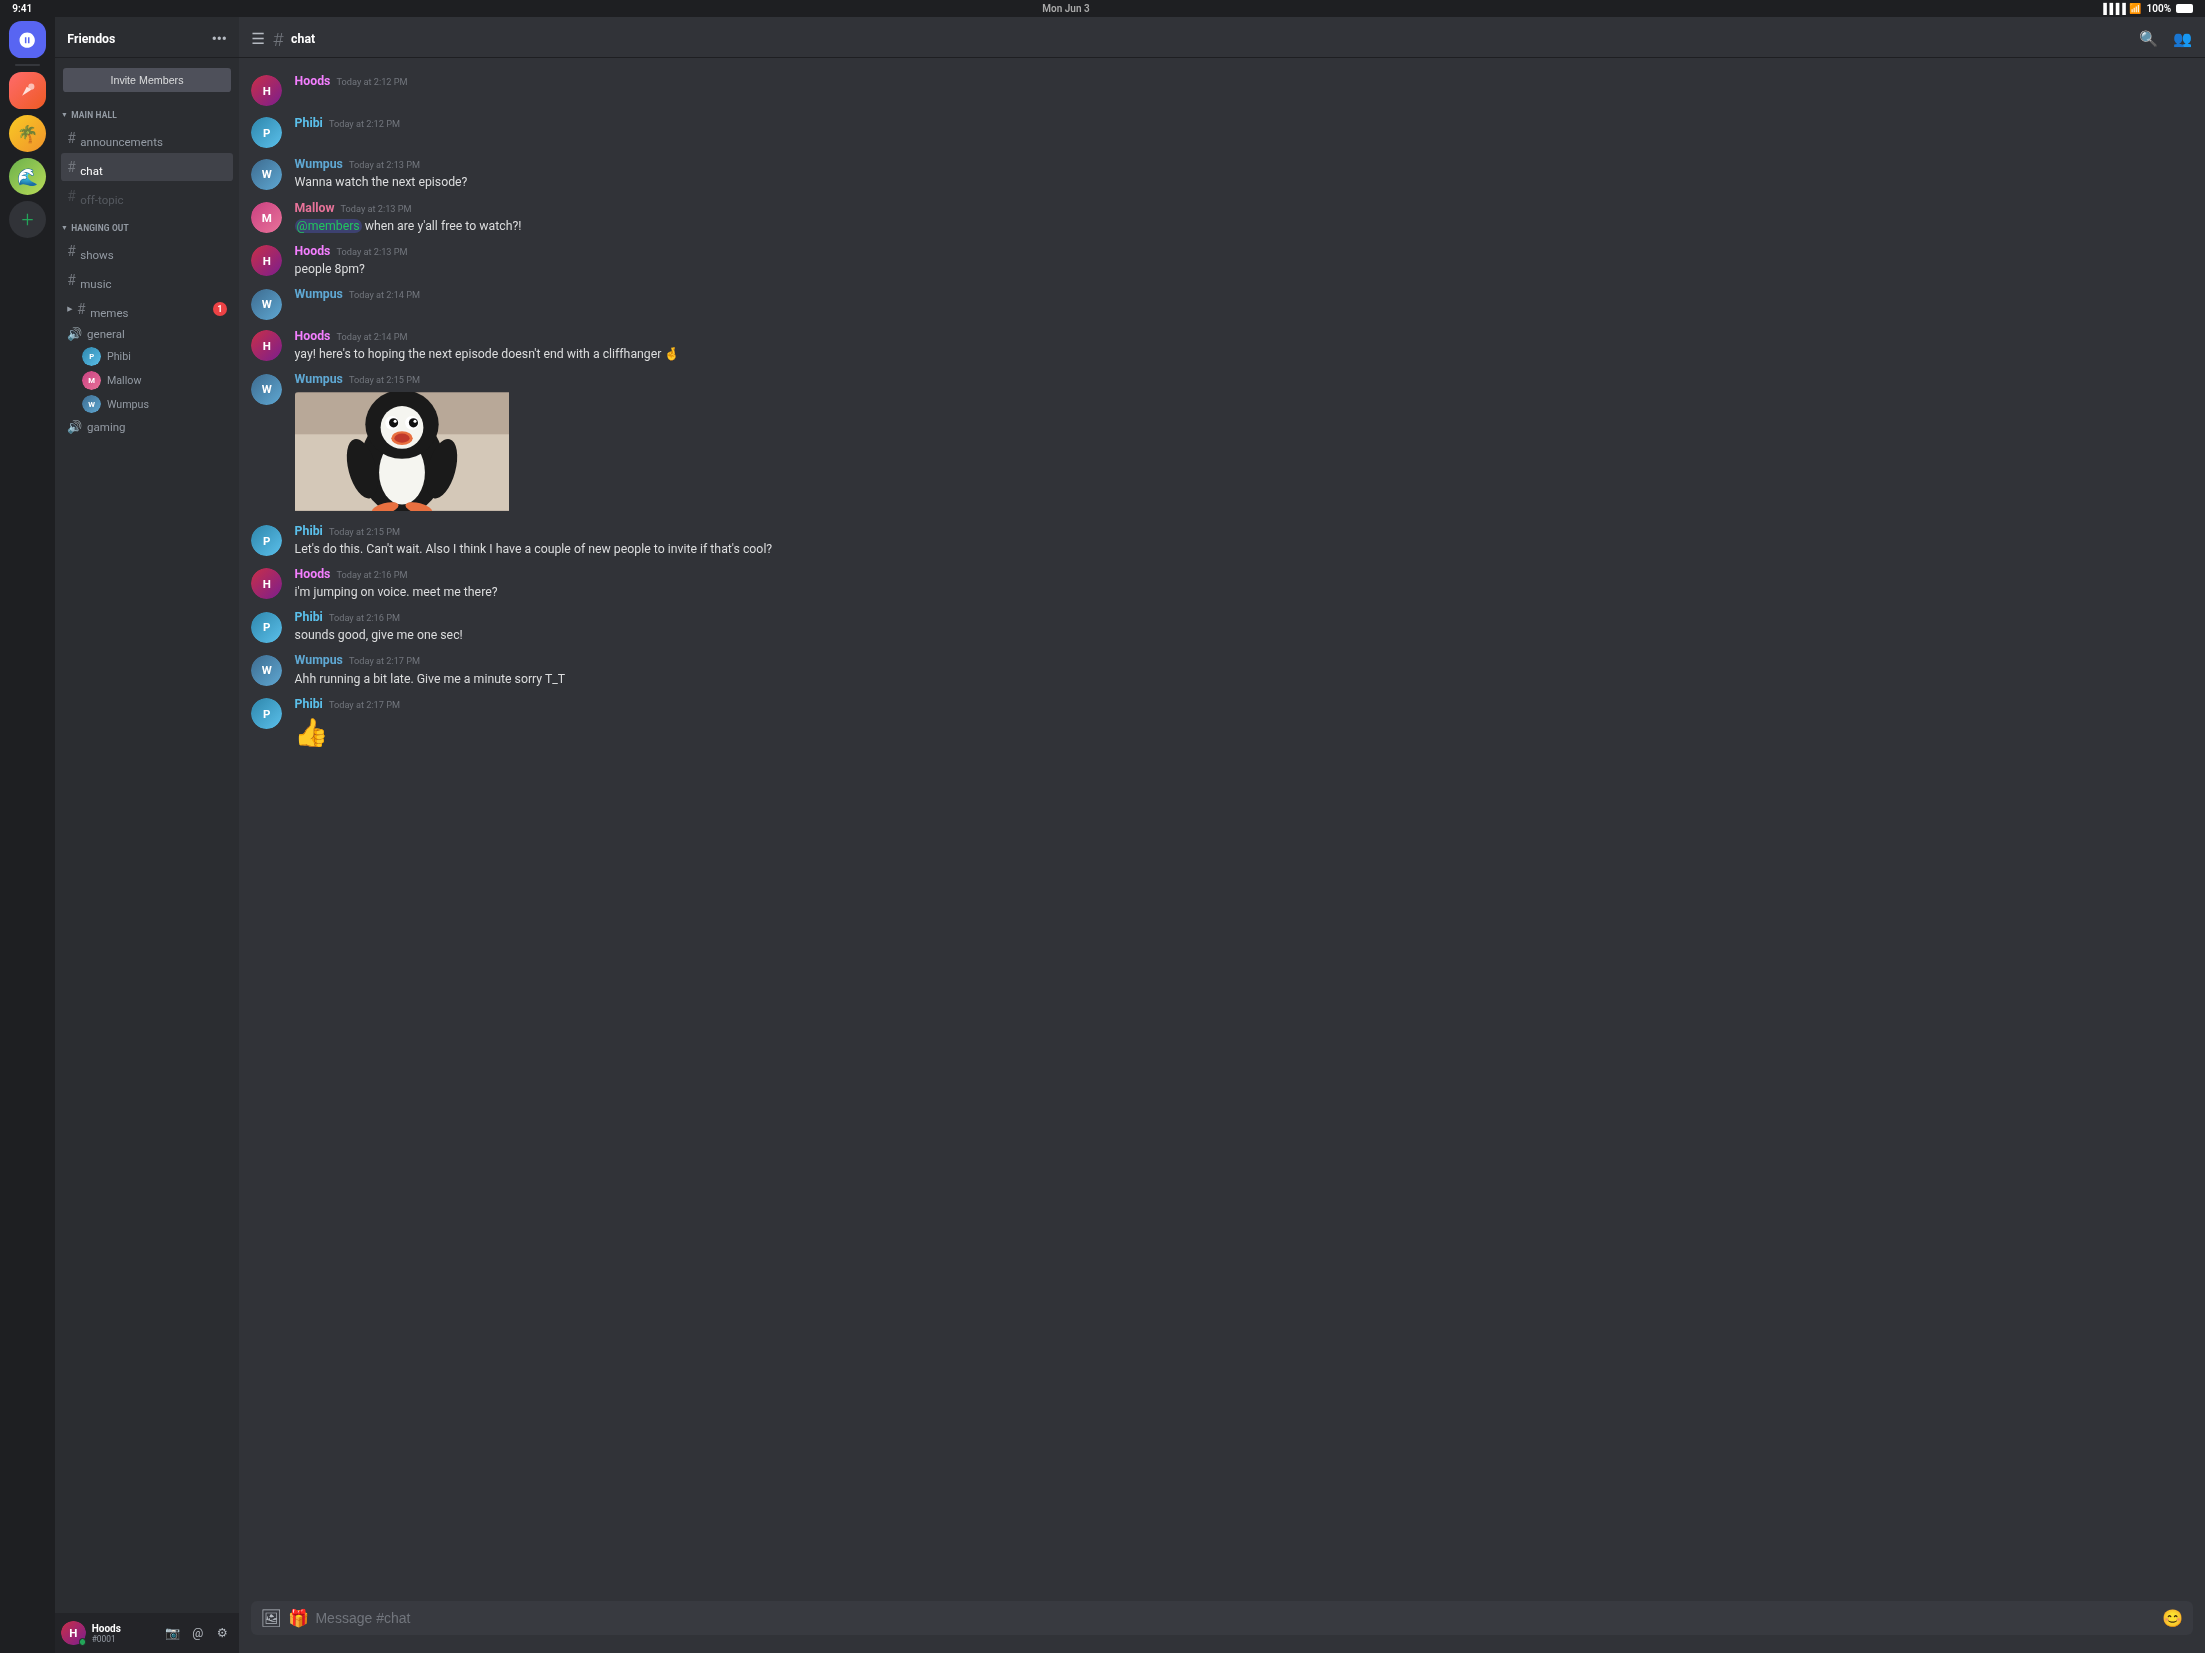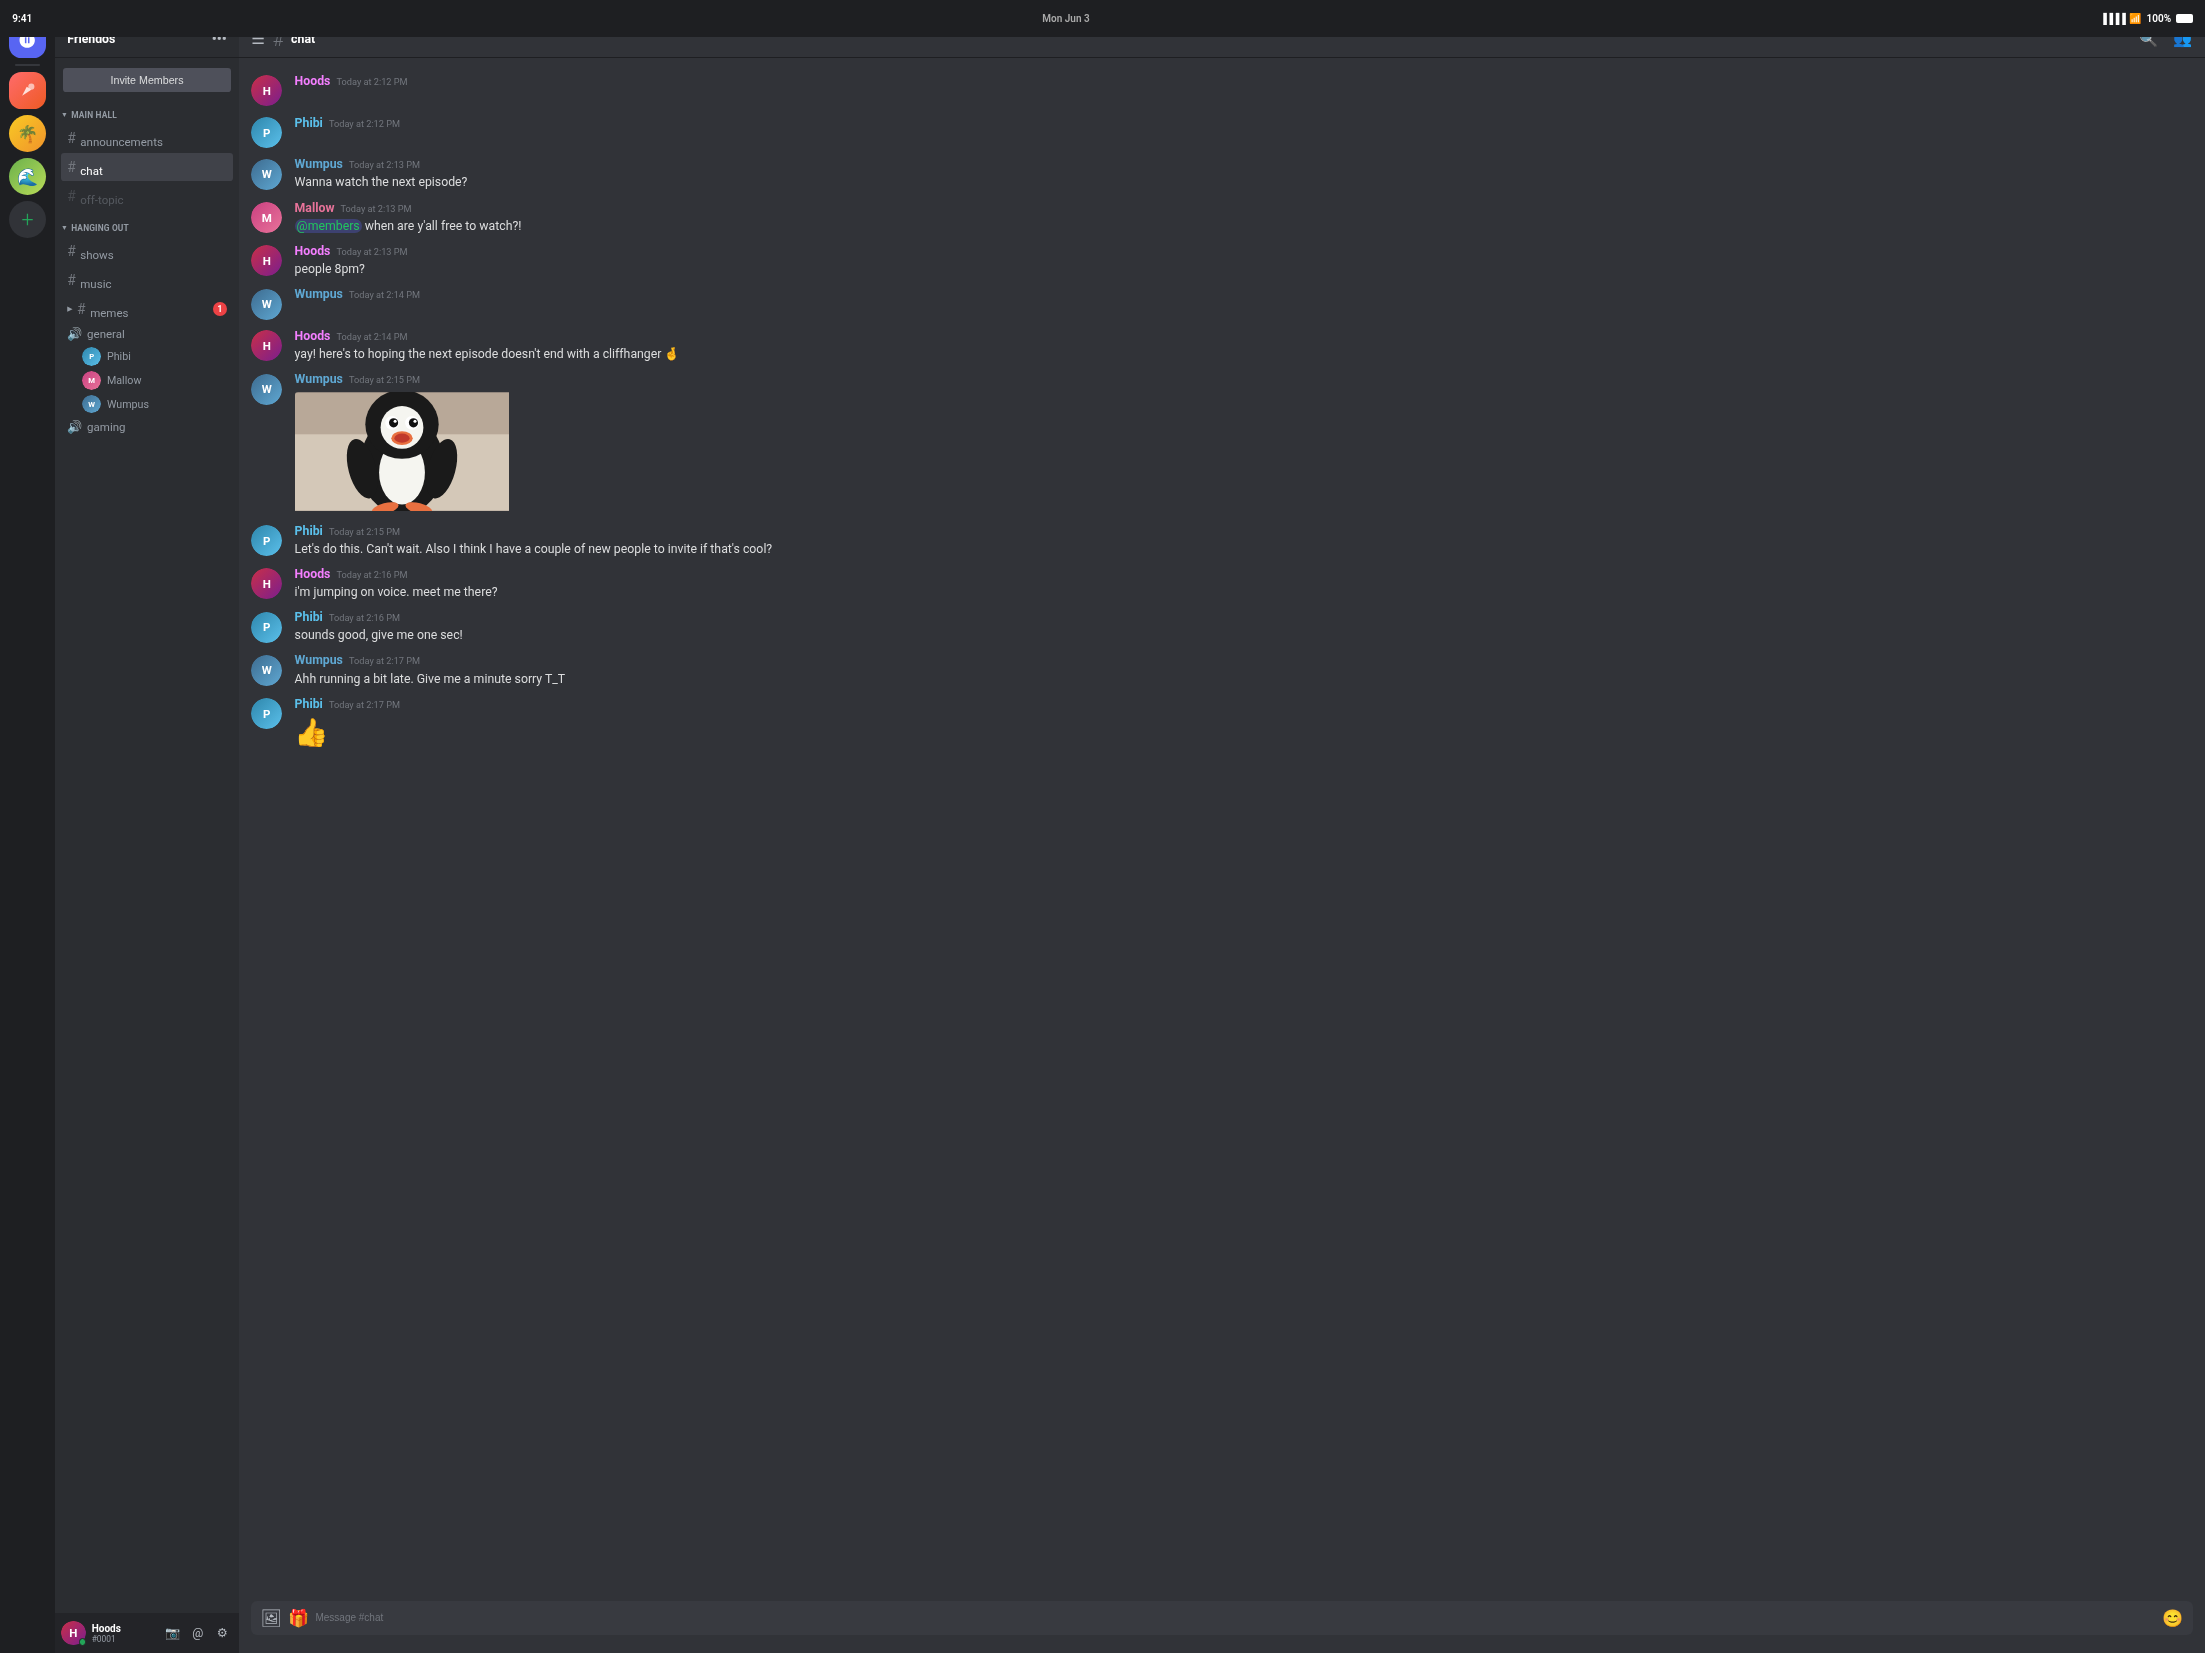--- a/index.html
+++ b/index.html
@@ -10,21 +10,21 @@
       display: flex;
       height: 100vh;
       overflow: hidden;
       font-size: 12.3px;
     }
 
     
     .status-bar {
       position: fixed;
       top: 0; left: 0; right: 0;
-      height: 37px;
+      height: 17px;
       background: #1e1f22;
       display: flex;
       align-items: center;
       justify-content: space-between;
       padding: 0 12.3px;
       z-index: 1000;
       font-size: 10px;
       color: #fff;
       font-weight: 600;
     }
@@ -341,21 +341,21 @@
       gap: 6.1px;
       min-height: 34px;
     }
     .input-icon { font-size: 17px; color: #b5bac1; cursor: pointer; flex-shrink: 0; }
     .chat-input {
       flex: 1;
       background: transparent;
       border: none;
       outline: none;
       color: #22c55e;
-      font-size: 10px;
+      font-size: 14px;
       padding: 7.7px 0;
     }
     .chat-input::placeholder { color: #72767d; }
     .emoji-icon { font-size: 17px; color: #b5bac1; cursor: pointer; }
 
     
     .av-hoods {
       background: linear-gradient(135deg, #c92f48 0%, #7b1e8e 100%);
     }
     .av-phibi {

